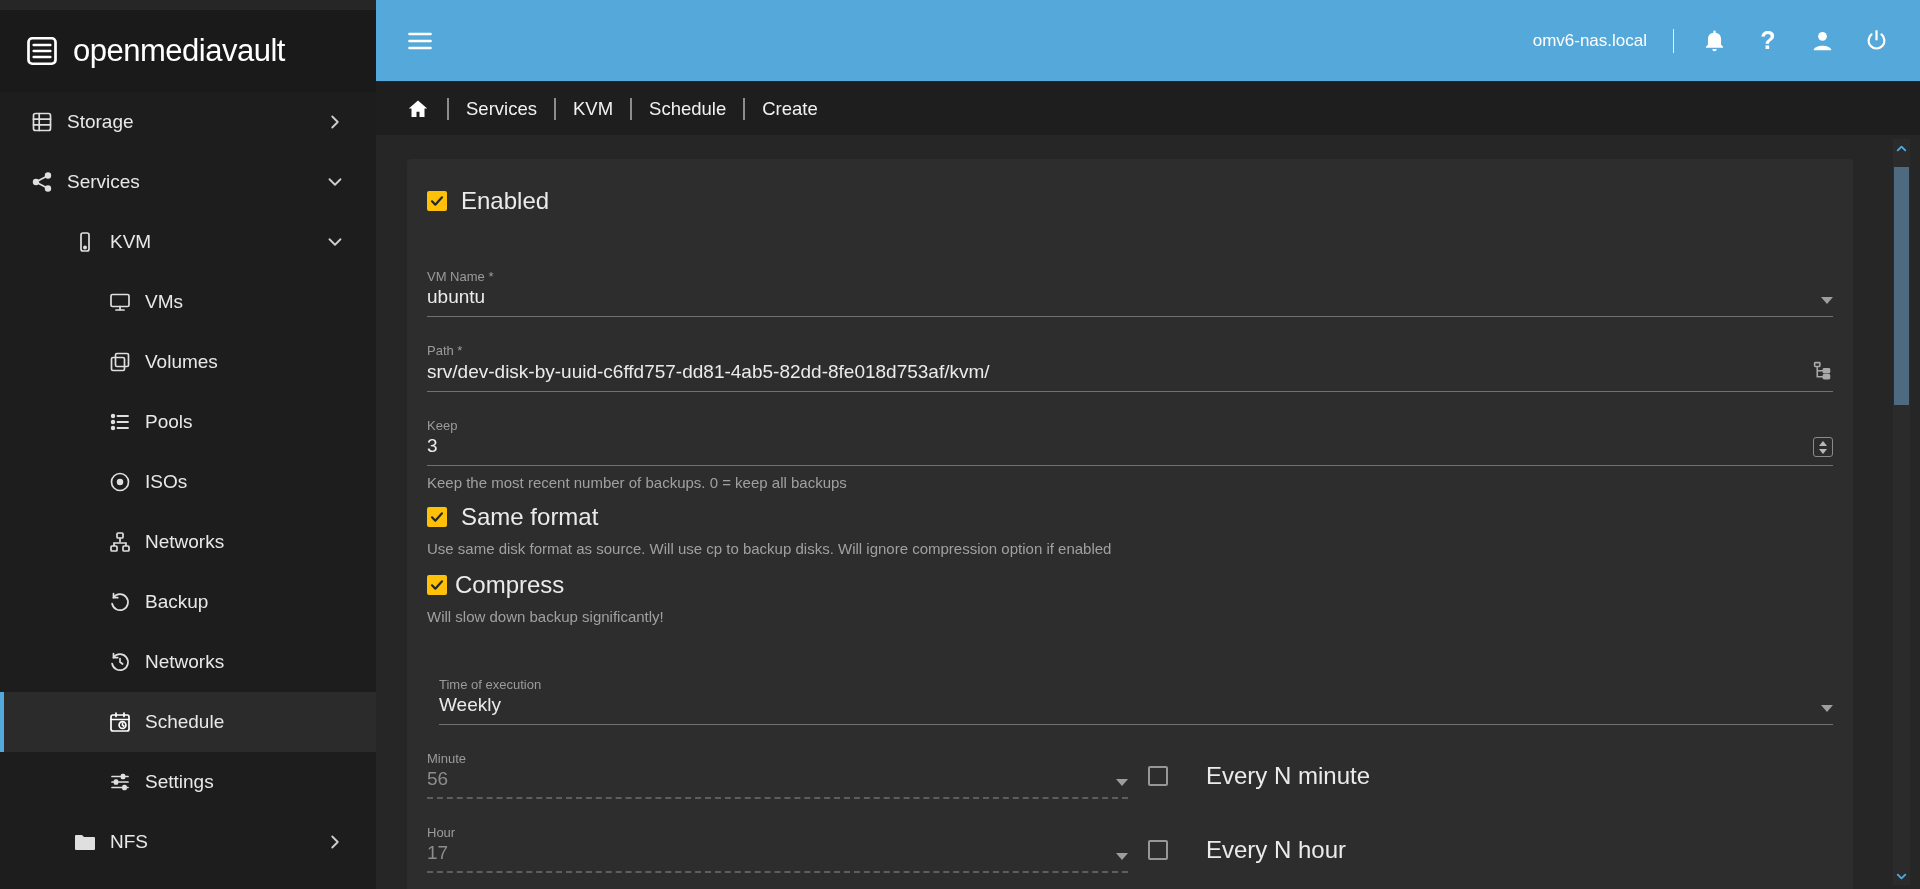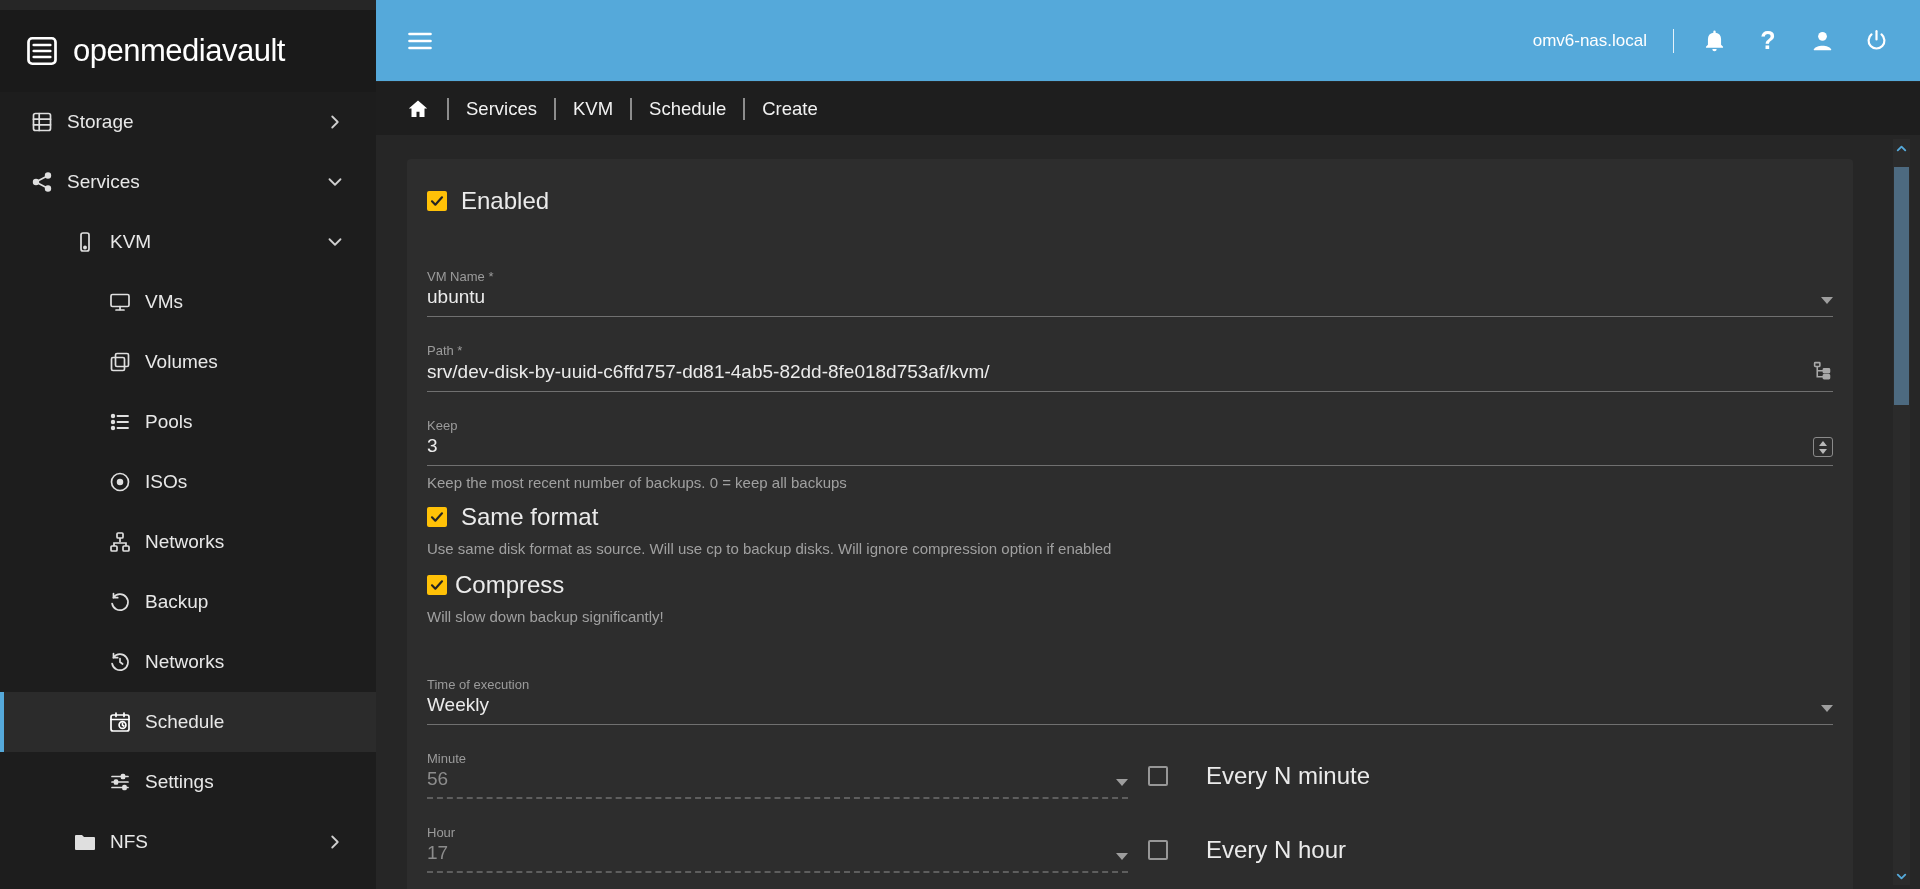--- a/index.html
+++ b/index.html
@@ -60,21 +60,21 @@
   .field-line{display:flex;align-items:flex-end;justify-content:space-between;border-bottom:1px solid #707070;padding-bottom:8px;min-height:28px;}
   .field-value{font-size:19px;color:var(--txt);white-space:nowrap;}
   .field.disabled .field-line{border-bottom:2px dashed #5e5e5e;padding-bottom:7px;}
   .field.disabled .field-value{color:#8c8c8c;}
   .caret{width:0;height:0;border-left:6px solid transparent;border-right:6px solid transparent;border-top:7px solid #9e9e9e;margin-bottom:4px;flex:none;cursor:pointer;}
   .hint{font-size:15px;color:#a0a0a0;margin-top:7px;}
   .spin-box{width:20px;height:20px;border:1px solid #8a8a8a;border-radius:3px;display:flex;flex-direction:column;align-items:center;justify-content:center;gap:3px;cursor:pointer;flex:none;}
   .tri-up{width:0;height:0;border-left:4px solid transparent;border-right:4px solid transparent;border-bottom:5px solid #b8b8b8;}
   .tri-down{width:0;height:0;border-left:4px solid transparent;border-right:4px solid transparent;border-top:5px solid #b8b8b8;}
   .m-top54{margin-top:54px;}
-  .m-top52{margin-top:52px;}
+  .m-top52{margin-top:52px;margin-left:12px;}
   .m-top12{margin-top:12px;align-items:center;}
   .m-top14{margin-top:14px;gap:8px;}
   .hint-tight{margin-top:9px;}
   .cron-row{display:flex;align-items:flex-end;margin-top:26px;}
   .cron-field{width:701px;margin-top:0;}
   .cron-check{margin-left:20px;margin-bottom:9px;gap:38px;}
   
   .scrollbar{position:absolute;right:10px;top:4px;bottom:4px;width:17px;background:#2b2b2b;}
   .sb-arrow{position:absolute;left:0;width:17px;height:18px;display:flex;align-items:center;justify-content:center;cursor:pointer;}
   .sb-arrow.up{top:0;}

